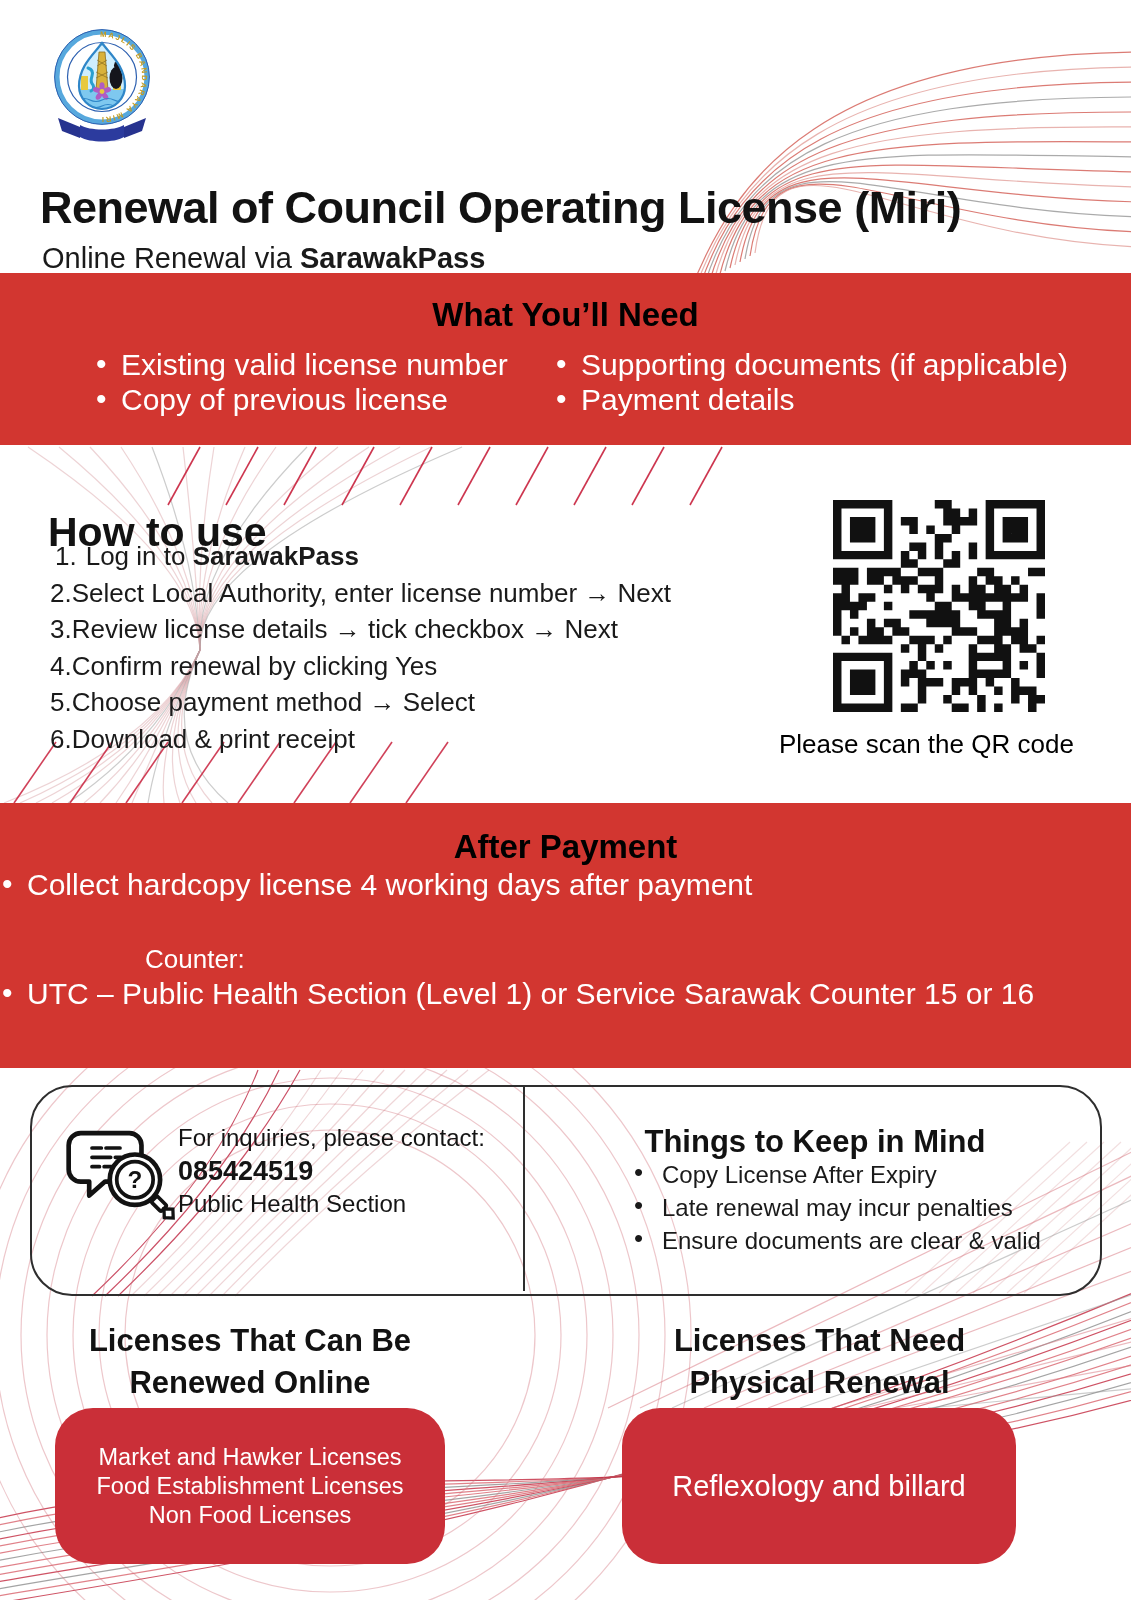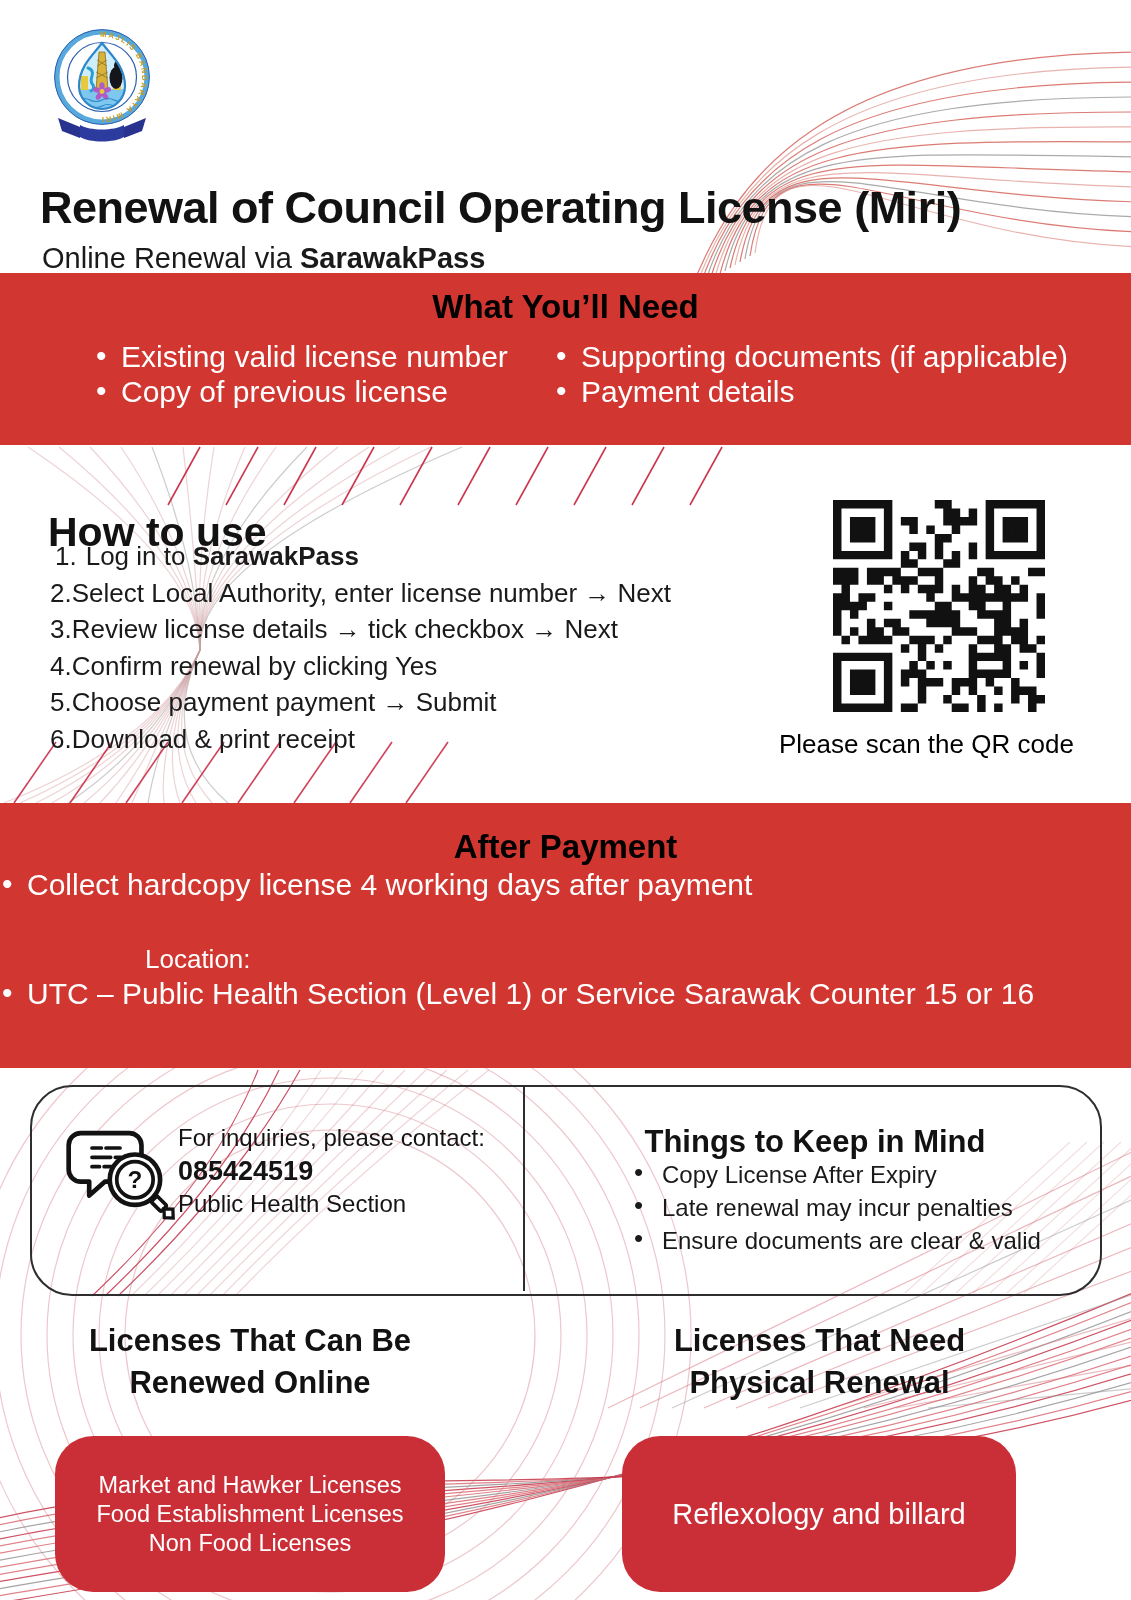--- a/index.html
+++ b/index.html
@@ -13,21 +13,21 @@
   .title{left:40px;top:153px;width:1085px;font-size:45px;line-height:50px;font-weight:700;
          letter-spacing:-0.5px;color:#121212;}
   .subtitle{left:42px;top:211px;font-size:29px;line-height:36px;color:#1a1a1a;}
   .subtitle strong{font-weight:700;}
 
   
   .band{left:0;width:1131px;background:#d23630;}
   .band1{top:273px;height:172px;}
   .band2{top:803px;height:265px;}
   .band h2{margin:0;text-align:center;font-size:33px;line-height:40px;font-weight:700;color:#000;}
-  .band1 h2{padding-top:14px;}
+  .band1 h2{padding-top:22px;}
   .band2 h2{padding-top:24px;}
   .cols{display:flex;margin-top:12px;}
   .cols ul{list-style:none;margin:0;padding:0;}
   .cols .c1{margin-left:94px;width:460px;}
   .cols .c2{margin-left:0;}
   .band li{position:relative;padding-left:27px;color:#ffffff;font-size:30px;line-height:35px;}
   .band li::before{content:"•";position:absolute;left:2px;top:-1px;color:#fff;}
   .ap-b1{margin:28px 0 0 134px;}
   .ap-loc{margin:40px 0 0 145px;color:#fff;font-size:26px;line-height:34px;}
   .ap-b2{margin:8px 0 0 134px;}
@@ -56,21 +56,21 @@
   .things-h{left:545px;top:1096px;width:540px;text-align:center;font-size:31px;line-height:40px;font-weight:700;color:#121212;}
   .things-list{left:630px;top:1158px;list-style:none;margin:0;padding:0;}
   .things-list li{position:relative;padding-left:32px;font-size:24px;line-height:33px;color:#1a1a1a;}
   .things-list li::before{content:"•";position:absolute;left:4px;top:-2px;font-size:26px;}
 
   
   .bh{top:1320px;text-align:center;font-size:31px;line-height:42px;font-weight:700;color:#121212;}
   .bh-left{left:55px;width:390px;}
   .bh-right{left:622px;width:395px;}
   .panel{top:1408px;height:156px;background:#ca2f38;border-radius:38px;display:flex;flex-direction:column;
-         align-items:center;justify-content:center;color:#fff;text-align:center;margin-top:28px;}
+         align-items:center;justify-content:center;color:#fff;text-align:center;}
   .panel-left{left:55px;width:390px;}
   .panel-left div{font-size:23.5px;line-height:29px;}
   .panel-right{left:622px;width:394px;font-size:29px;line-height:36px;}
 </style>
 </head>
 <body>
 
 <div class="poster">
 
   <svg id="deco" viewBox="0 0 1131 1600" xmlns="http://www.w3.org/2000/svg">
@@ -262,39 +262,39 @@
     <div class="step">
         <span class="num">3.</span>
         <span><span>Review license details → tick checkbox → Next</span><strong></strong></span>
       </div>
     <div class="step">
         <span class="num">4.</span>
         <span><span>Confirm renewal by clicking Yes</span><strong></strong></span>
       </div>
     <div class="step">
         <span class="num">5.</span>
-        <span><span>Choose payment payment → Submit</span><strong></strong></span>
+        <span><span>Choose payment method → Select</span><strong></strong></span>
       </div>
     <div class="step">
         <span class="num">6.</span>
         <span><span>Download &amp; print receipt</span><strong></strong></span>
       </div>
   </div>
 
   <svg id="qr" class="abs qr" viewBox="0 0 200 200" xmlns="http://www.w3.org/2000/svg">
       <path d="M0 0h8v8h-8zM8 0h8v8h-8zM16 0h8v8h-8zM24 0h8v8h-8zM32 0h8v8h-8zM40 0h8v8h-8zM48 0h8v8h-8zM96 0h8v8h-8zM104 0h8v8h-8zM144 0h8v8h-8zM152 0h8v8h-8zM160 0h8v8h-8zM168 0h8v8h-8zM176 0h8v8h-8zM184 0h8v8h-8zM192 0h8v8h-8zM0 8h8v8h-8zM48 8h8v8h-8zM104 8h8v8h-8zM112 8h8v8h-8zM128 8h8v8h-8zM144 8h8v8h-8zM192 8h8v8h-8zM0 16h8v8h-8zM16 16h8v8h-8zM24 16h8v8h-8zM32 16h8v8h-8zM48 16h8v8h-8zM64 16h8v8h-8zM72 16h8v8h-8zM104 16h8v8h-8zM112 16h8v8h-8zM120 16h8v8h-8zM128 16h8v8h-8zM144 16h8v8h-8zM160 16h8v8h-8zM168 16h8v8h-8zM176 16h8v8h-8zM192 16h8v8h-8zM0 24h8v8h-8zM16 24h8v8h-8zM24 24h8v8h-8zM32 24h8v8h-8zM48 24h8v8h-8zM72 24h8v8h-8zM88 24h8v8h-8zM112 24h8v8h-8zM144 24h8v8h-8zM160 24h8v8h-8zM168 24h8v8h-8zM176 24h8v8h-8zM192 24h8v8h-8zM0 32h8v8h-8zM16 32h8v8h-8zM24 32h8v8h-8zM32 32h8v8h-8zM48 32h8v8h-8zM96 32h8v8h-8zM104 32h8v8h-8zM144 32h8v8h-8zM160 32h8v8h-8zM168 32h8v8h-8zM176 32h8v8h-8zM192 32h8v8h-8zM0 40h8v8h-8zM48 40h8v8h-8zM72 40h8v8h-8zM80 40h8v8h-8zM96 40h8v8h-8zM128 40h8v8h-8zM144 40h8v8h-8zM192 40h8v8h-8zM0 48h8v8h-8zM8 48h8v8h-8zM16 48h8v8h-8zM24 48h8v8h-8zM32 48h8v8h-8zM40 48h8v8h-8zM48 48h8v8h-8zM64 48h8v8h-8zM80 48h8v8h-8zM96 48h8v8h-8zM112 48h8v8h-8zM128 48h8v8h-8zM144 48h8v8h-8zM152 48h8v8h-8zM160 48h8v8h-8zM168 48h8v8h-8zM176 48h8v8h-8zM184 48h8v8h-8zM192 48h8v8h-8zM64 56h8v8h-8zM72 56h8v8h-8zM104 56h8v8h-8zM112 56h8v8h-8zM0 64h8v8h-8zM8 64h8v8h-8zM16 64h8v8h-8zM32 64h8v8h-8zM40 64h8v8h-8zM48 64h8v8h-8zM56 64h8v8h-8zM80 64h8v8h-8zM88 64h8v8h-8zM96 64h8v8h-8zM136 64h8v8h-8zM144 64h8v8h-8zM184 64h8v8h-8zM192 64h8v8h-8zM0 72h8v8h-8zM8 72h8v8h-8zM16 72h8v8h-8zM32 72h8v8h-8zM40 72h8v8h-8zM56 72h8v8h-8zM64 72h8v8h-8zM72 72h8v8h-8zM96 72h8v8h-8zM128 72h8v8h-8zM144 72h8v8h-8zM152 72h8v8h-8zM168 72h8v8h-8zM8 80h8v8h-8zM48 80h8v8h-8zM64 80h8v8h-8zM80 80h8v8h-8zM88 80h8v8h-8zM96 80h8v8h-8zM112 80h8v8h-8zM128 80h8v8h-8zM136 80h8v8h-8zM152 80h8v8h-8zM160 80h8v8h-8zM176 80h8v8h-8zM0 88h8v8h-8zM8 88h8v8h-8zM24 88h8v8h-8zM32 88h8v8h-8zM88 88h8v8h-8zM112 88h8v8h-8zM120 88h8v8h-8zM128 88h8v8h-8zM136 88h8v8h-8zM144 88h8v8h-8zM152 88h8v8h-8zM160 88h8v8h-8zM168 88h8v8h-8zM176 88h8v8h-8zM192 88h8v8h-8zM0 96h8v8h-8zM8 96h8v8h-8zM16 96h8v8h-8zM24 96h8v8h-8zM48 96h8v8h-8zM96 96h8v8h-8zM104 96h8v8h-8zM128 96h8v8h-8zM136 96h8v8h-8zM160 96h8v8h-8zM192 96h8v8h-8zM0 104h8v8h-8zM16 104h8v8h-8zM72 104h8v8h-8zM80 104h8v8h-8zM88 104h8v8h-8zM96 104h8v8h-8zM104 104h8v8h-8zM112 104h8v8h-8zM136 104h8v8h-8zM144 104h8v8h-8zM152 104h8v8h-8zM160 104h8v8h-8zM192 104h8v8h-8zM0 112h8v8h-8zM32 112h8v8h-8zM48 112h8v8h-8zM56 112h8v8h-8zM88 112h8v8h-8zM96 112h8v8h-8zM104 112h8v8h-8zM112 112h8v8h-8zM152 112h8v8h-8zM160 112h8v8h-8zM176 112h8v8h-8zM0 120h8v8h-8zM16 120h8v8h-8zM32 120h8v8h-8zM40 120h8v8h-8zM56 120h8v8h-8zM64 120h8v8h-8zM112 120h8v8h-8zM120 120h8v8h-8zM128 120h8v8h-8zM152 120h8v8h-8zM160 120h8v8h-8zM168 120h8v8h-8zM176 120h8v8h-8zM8 128h8v8h-8zM24 128h8v8h-8zM32 128h8v8h-8zM40 128h8v8h-8zM48 128h8v8h-8zM72 128h8v8h-8zM80 128h8v8h-8zM88 128h8v8h-8zM104 128h8v8h-8zM136 128h8v8h-8zM144 128h8v8h-8zM152 128h8v8h-8zM168 128h8v8h-8zM176 128h8v8h-8zM192 128h8v8h-8zM64 136h8v8h-8zM80 136h8v8h-8zM96 136h8v8h-8zM128 136h8v8h-8zM152 136h8v8h-8zM160 136h8v8h-8zM176 136h8v8h-8zM184 136h8v8h-8zM0 144h8v8h-8zM8 144h8v8h-8zM16 144h8v8h-8zM24 144h8v8h-8zM32 144h8v8h-8zM40 144h8v8h-8zM48 144h8v8h-8zM80 144h8v8h-8zM128 144h8v8h-8zM136 144h8v8h-8zM144 144h8v8h-8zM152 144h8v8h-8zM160 144h8v8h-8zM192 144h8v8h-8zM0 152h8v8h-8zM48 152h8v8h-8zM72 152h8v8h-8zM88 152h8v8h-8zM104 152h8v8h-8zM128 152h8v8h-8zM160 152h8v8h-8zM176 152h8v8h-8zM192 152h8v8h-8zM0 160h8v8h-8zM16 160h8v8h-8zM24 160h8v8h-8zM32 160h8v8h-8zM48 160h8v8h-8zM64 160h8v8h-8zM72 160h8v8h-8zM80 160h8v8h-8zM128 160h8v8h-8zM136 160h8v8h-8zM144 160h8v8h-8zM152 160h8v8h-8zM160 160h8v8h-8zM192 160h8v8h-8zM0 168h8v8h-8zM16 168h8v8h-8zM24 168h8v8h-8zM32 168h8v8h-8zM48 168h8v8h-8zM64 168h8v8h-8zM80 168h8v8h-8zM88 168h8v8h-8zM96 168h8v8h-8zM112 168h8v8h-8zM120 168h8v8h-8zM128 168h8v8h-8zM144 168h8v8h-8zM168 168h8v8h-8zM0 176h8v8h-8zM16 176h8v8h-8zM24 176h8v8h-8zM32 176h8v8h-8zM48 176h8v8h-8zM80 176h8v8h-8zM112 176h8v8h-8zM128 176h8v8h-8zM152 176h8v8h-8zM168 176h8v8h-8zM176 176h8v8h-8zM184 176h8v8h-8zM0 184h8v8h-8zM48 184h8v8h-8zM80 184h8v8h-8zM104 184h8v8h-8zM136 184h8v8h-8zM168 184h8v8h-8zM184 184h8v8h-8zM192 184h8v8h-8zM0 192h8v8h-8zM8 192h8v8h-8zM16 192h8v8h-8zM24 192h8v8h-8zM32 192h8v8h-8zM40 192h8v8h-8zM48 192h8v8h-8zM64 192h8v8h-8zM72 192h8v8h-8zM112 192h8v8h-8zM120 192h8v8h-8zM136 192h8v8h-8zM152 192h8v8h-8zM184 192h8v8h-8z" fill="#111111"></path>
     </svg>
   <div class="abs qr-caption">Please scan the QR code</div>
 
   <section class="abs band band2">
     <h2>After Payment</h2>
     <ul class="ap-b1">
       <li>Collect hardcopy license 4 working days after payment</li>
     </ul>
-    <div class="ap-loc">Location:</div>
+    <div class="ap-loc">Counter:</div>
     <ul class="ap-b2">
       <li>UTC – Public Health Section (Level 1) or Service Sarawak Counter 15 or 16</li>
     </ul>
   </section>
 
   <div class="abs infobox"></div>
   <div class="abs divider"></div>
 
   <div class="abs contact-icon">
     <svg viewBox="0 0 120 120" width="112" height="112" xmlns="http://www.w3.org/2000/svg">

